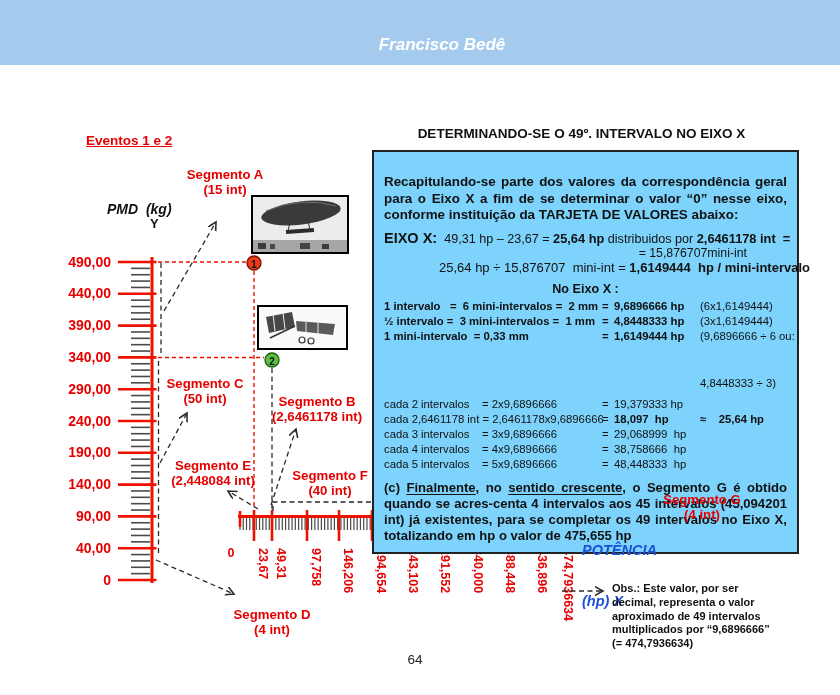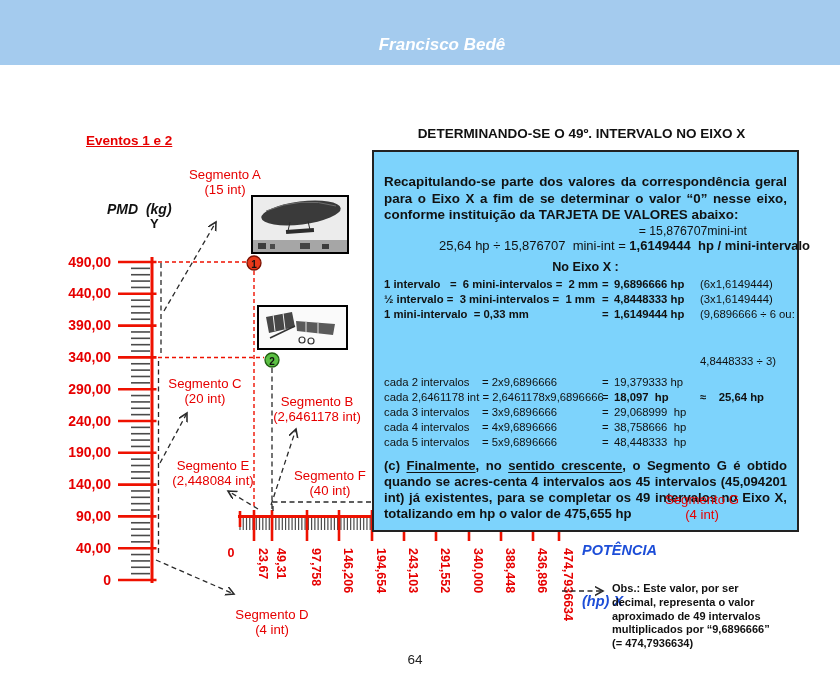--- a/index.html
+++ b/index.html
@@ -27,21 +27,21 @@
   .calc-row .b{font-weight:bold;}
   .note2{display:grid;grid-template-columns:316px auto;white-space:pre;margin-top:32px;}
   .final{margin-top:8px;font-weight:bold;font-size:13.1px;line-height:16px;text-align:justify;}
   .final u{text-underline-offset:2px;}
   .pmd-label{position:absolute;left:107px;top:201px;font-weight:bold;font-style:italic;
         font-size:14px;color:#111;white-space:pre;text-align:center;}
   .y-letter{position:absolute;left:150px;top:216px;font-weight:bold;font-size:13px;color:#111;}
   .pot-label{position:absolute;left:582px;top:508px;font-weight:bold;font-style:italic;
         font-size:14.5px;line-height:17px;color:#1d4ed8;white-space:pre;}
   .seg{position:absolute;transform:translateX(-50%);text-align:center;color:#e60000;
-        font-weight:normal;font-size:13.2px;line-height:15px;white-space:nowrap;}
+        font-weight:bold;font-size:13.2px;line-height:15px;white-space:nowrap;}
   .obs{position:absolute;left:612px;top:582px;width:162px;font-weight:bold;font-size:11px;
         line-height:13.8px;color:#111;}
   .pagenum{position:absolute;left:390px;top:652px;width:50px;text-align:center;
         font-size:13.5px;color:#222;}
   svg.diagram{position:absolute;left:0;top:0;}
   
   .axis{stroke:#ee1100;stroke-width:3;}
   .majy{stroke:#ee1100;stroke-width:2.6;}
   .miny{stroke:#4a4a4a;stroke-width:1.6;}
   .majx{stroke:#ee1100;stroke-width:2.6;}
@@ -322,20 +322,21 @@
       <text x="254" y="267.5" text-anchor="middle" font-size="10" font-weight="bold" fill="#111" font-family="Liberation Sans, sans-serif">1</text>
     </g>
     <g>
       <circle cx="272" cy="360" r="7" fill="#5bc043" stroke="#1f5c10" stroke-width="1.3"></circle>
       <text x="272" y="364.5" text-anchor="middle" font-size="10" font-weight="bold" fill="#111" font-family="Liberation Sans, sans-serif">2</text>
     </g>
   </svg>
 
   <div class="info-box">
     <div class="intro">Recapitulando-se  parte dos valores da correspondência geral para o Eixo X a fim de se determinar o valor “0” nesse  eixo, conforme instituição da TARJETA DE VALORES abaixo:</div>
+    <div class="eixo-line"><span class="big">EIXO X:</span><span>  49,31 hp – 23,67 = </span><b>25,64 hp</b><span> distribuidos por </span><b>2,6461178 int  =</b></div>
     <div class="eixo-line2">= 15,876707mini-int</div>
     <div class="eixo-line3"><span>25,64 hp ÷ 15,876707  mini-int = </span><b>1,6149444  hp / mini-intervalo</b></div>
     <div class="tbl-title">No Eixo X :</div>
     <div class="calc" id="calc-rows">
         <div class="calc-row"><span class="b">1 intervalo   =  6 mini-intervalos =  2 mm</span><span class="b">=</span><span class="b">9,6896666 hp</span><span>(6x1,6149444)</span></div>
         <div class="calc-row"><span class="b">½ intervalo =  3 mini-intervalos =  1 mm</span><span class="b">=</span><span class="b">4,8448333 hp</span><span>(3x1,6149444)</span></div>
         <div class="calc-row"><span class="b">1 mini-intervalo  = 0,33 mm</span><span class="b">=</span><span class="b">1,6149444 hp</span><span>(9,6896666 ÷ 6 ou:</span></div>
         <div class="note2"><span></span><span class="b">4,8448333 ÷ 3)</span></div>
         <div class="calc-row gap"><span>cada 2 intervalos    = 2x9,6896666</span><span>=</span><span>19,379333 hp</span><span></span></div>
         <div class="calc-row"><span>cada 2,6461178 int = 2,6461178x9,6896666</span><span>=</span><span class="b">18,097  hp</span><span class="b">≈    25,64 hp</span></div>
@@ -356,21 +357,21 @@
   <div class="seg" style="left:225px;top:167px;">
     <div>Segmento A</div>
       <div>(15  int)</div>
   </div>
   <div class="seg" style="left:317px;top:394px;">
     <div>Segmento B</div>
       <div>(2,6461178  int)</div>
   </div>
   <div class="seg" style="left:205px;top:376px;">
     <div>Segmento C</div>
-      <div>(20 int)</div>
+      <div>(50 int)</div>
   </div>
   <div class="seg" style="left:272px;top:607px;">
     <div>Segmento D</div>
       <div>(4 int)</div>
   </div>
   <div class="seg" style="left:213px;top:458px;">
     <div>Segmento E</div>
       <div>(2,448084  int)</div>
   </div>
   <div class="seg" style="left:330px;top:468px;">

